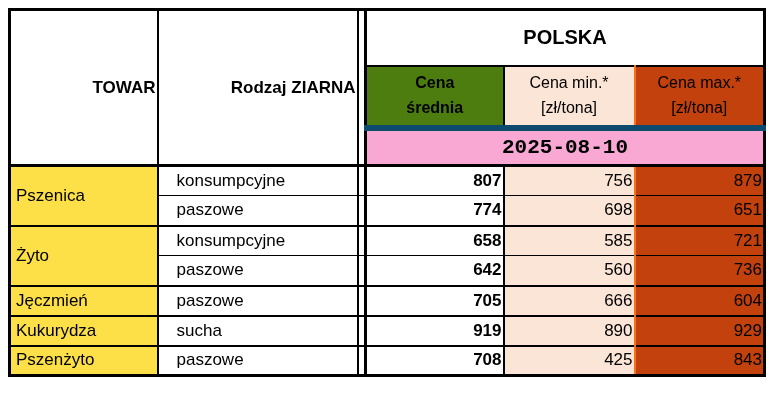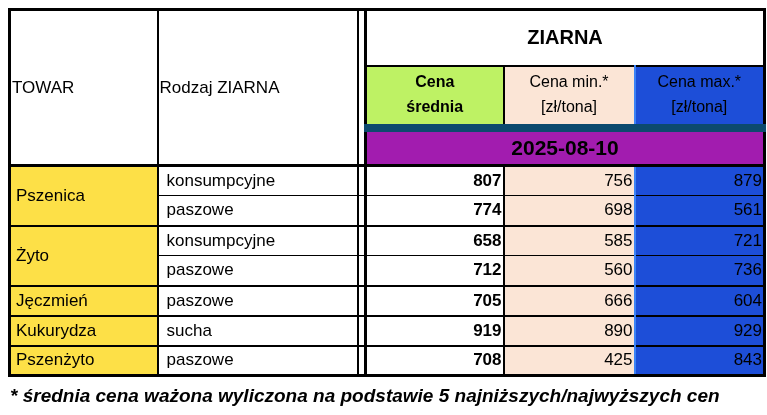--- a/index.html
+++ b/index.html
@@ -29,66 +29,67 @@
     border: 1px solid #000;
     vertical-align: middle;
     overflow: hidden;
     white-space: nowrap;
   }
   
   td.c1 { border-right: 2px solid #000; }
   td.c2 { border-right: 2px solid #000; }
   td.sp { border-right: 3px solid #000; background: #ffffff; }
   td.c4 { border-right: 2px solid #000; }
-  td.c5 { border-right: 2px solid #3b82f6; }
+  td.c5 { border-right: 2px solid #f97316; }
   
   tr.r-region    { height: 56px; }
   tr.r-subhdr    { height: 62px; }
   tr.r-date      { height: 38px; }
   tr.r-data      { height: 30px; }
   td.hdr {
-    font-weight: normal;
-    font-size: 17px;
-    text-align: left;
+    font-weight: bold;
+    font-size: 17px;
+    text-align: right;
   }
   td.region-hdr {
     font-weight: bold;
     font-size: 20px;
     text-align: center;
     background: #ffffff;
   }
   tr.r-subhdr td { border-top: 2px solid #000; }
   td.sub {
     font-size: 16px;
     text-align: center;
     line-height: 1.55;
     white-space: normal;
   }
-  td.sub.avg-hdr { font-weight: bold; background: #bef264; }
+  td.sub.avg-hdr { font-weight: bold; background: #4d7c0f; }
   td.bg-min { background: #fbe5d6; }
-  td.bg-max { background: #1d4ed8; }
+  td.bg-max { background: #c2410c; }
   tr.r-date td {
-    border-top: 8px solid #0c4a6e;
+    border-top: 6px solid #0c4a6e;
     font-weight: bold;
     font-size: 21px;
     text-align: center;
-    background: #a21caf;
+    background: #f9a8d4;
+    font-family: Liberation Mono, monospace;
   }
   
   tr.data-first td { border-top: 3px solid #000; }
   tr.group td      { border-top: 2px solid #000; }
   tr.inner td      { border-top: 1px solid #000; }
   td.towar {
     font-size: 17px;
     padding-left: 5px;
     background: #fde047;
   }
   td.rodzaj {
     font-size: 17px;
-    padding-left: 8px;
+    padding-left: 18px;
     background: #ffffff;
   }
   td.num {
     font-size: 17px;
     text-align: right;
   }
   td.num.avg { font-weight: bold; background: #ffffff; }
   .footnote {
     position: absolute;
     left: 10px;
@@ -111,21 +112,21 @@
       <col style="width:138px">
       <col style="width:131px">
       <col style="width:130px">
     </colgroup>
     <tbody>
 
       <tr class="r-region">
         <td class="hdr c1" rowspan="3">TOWAR</td>
         <td class="hdr c2" rowspan="3">Rodzaj ZIARNA</td>
         <td class="sp" rowspan="3"></td>
-        <td class="region-hdr" colspan="3">ZIARNA</td>
+        <td class="region-hdr" colspan="3">POLSKA</td>
       </tr>
       <tr class="r-subhdr">
         <td class="sub avg-hdr c4">
           <div>Cena</div>
           <div>średnia</div>
         </td>
         <td class="sub bg-min c5">
           <div>Cena min.*</div>
           <div>[zł/tona]</div>
         </td>
@@ -144,34 +145,34 @@
         <td class="sp"></td>
         <td class="num avg c4">807</td>
         <td class="num bg-min c5">756</td>
         <td class="num bg-max c6">879</td>
       </tr>
       <tr class="r-data inner">
         <td class="rodzaj c2">paszowe</td>
         <td class="sp"></td>
         <td class="num avg c4">774</td>
         <td class="num bg-min c5">698</td>
-        <td class="num bg-max c6">561</td>
+        <td class="num bg-max c6">651</td>
       </tr>
       <tr class="r-data group">
         <td class="towar c1" rowspan="2">Żyto</td>
         <td class="rodzaj c2">konsumpcyjne</td>
         <td class="sp"></td>
         <td class="num avg c4">658</td>
         <td class="num bg-min c5">585</td>
         <td class="num bg-max c6">721</td>
       </tr>
       <tr class="r-data inner">
         <td class="rodzaj c2">paszowe</td>
         <td class="sp"></td>
-        <td class="num avg c4">712</td>
+        <td class="num avg c4">642</td>
         <td class="num bg-min c5">560</td>
         <td class="num bg-max c6">736</td>
       </tr>
       <tr class="r-data group">
         <td class="towar c1">Jęczmień</td>
         <td class="rodzaj c2">paszowe</td>
         <td class="sp"></td>
         <td class="num avg c4">705</td>
         <td class="num bg-min c5">666</td>
         <td class="num bg-max c6">604</td>
@@ -188,14 +189,13 @@
         <td class="towar c1">Pszenżyto</td>
         <td class="rodzaj c2">paszowe</td>
         <td class="sp"></td>
         <td class="num avg c4">708</td>
         <td class="num bg-min c5">425</td>
         <td class="num bg-max c6">843</td>
       </tr>
     </tbody>
   </table>
 
-  <div class="footnote">* średnia cena ważona wyliczona na podstawie 5 najniższych/najwyższych cen</div>
 </div>
 
 </body></html>

